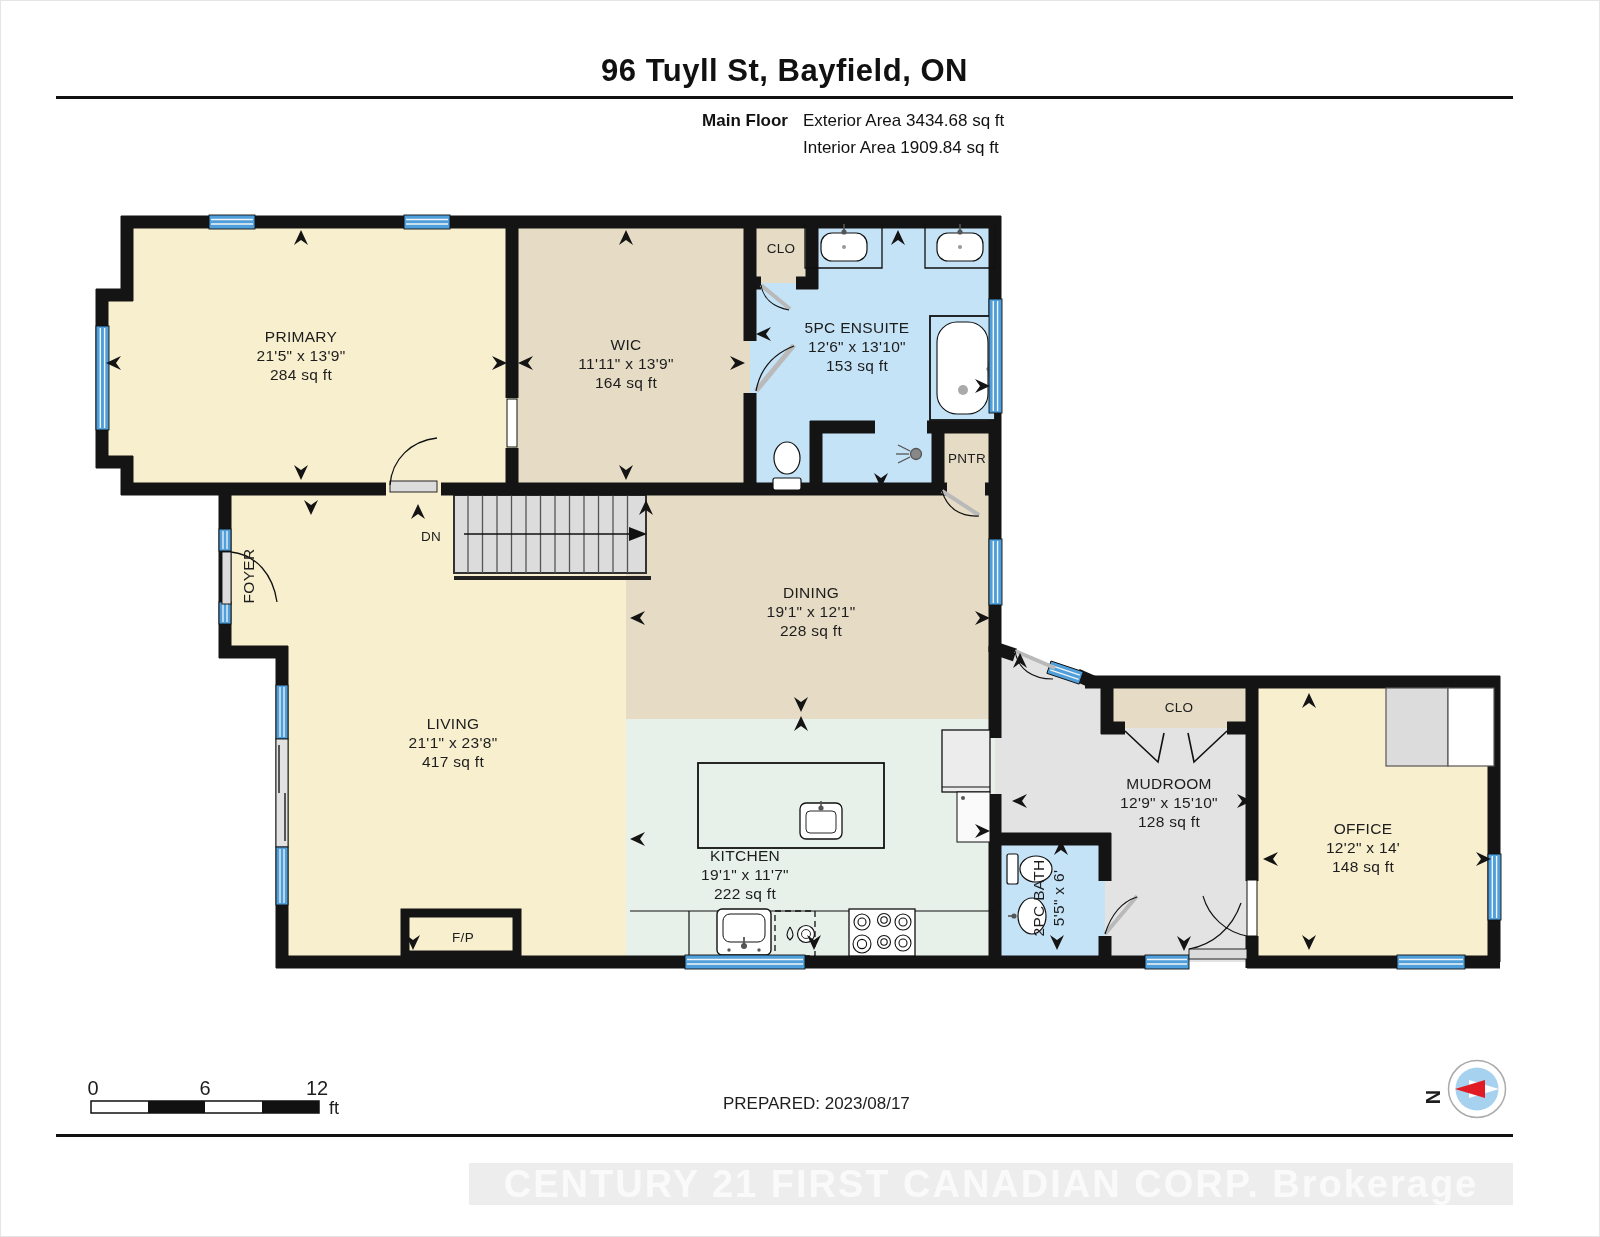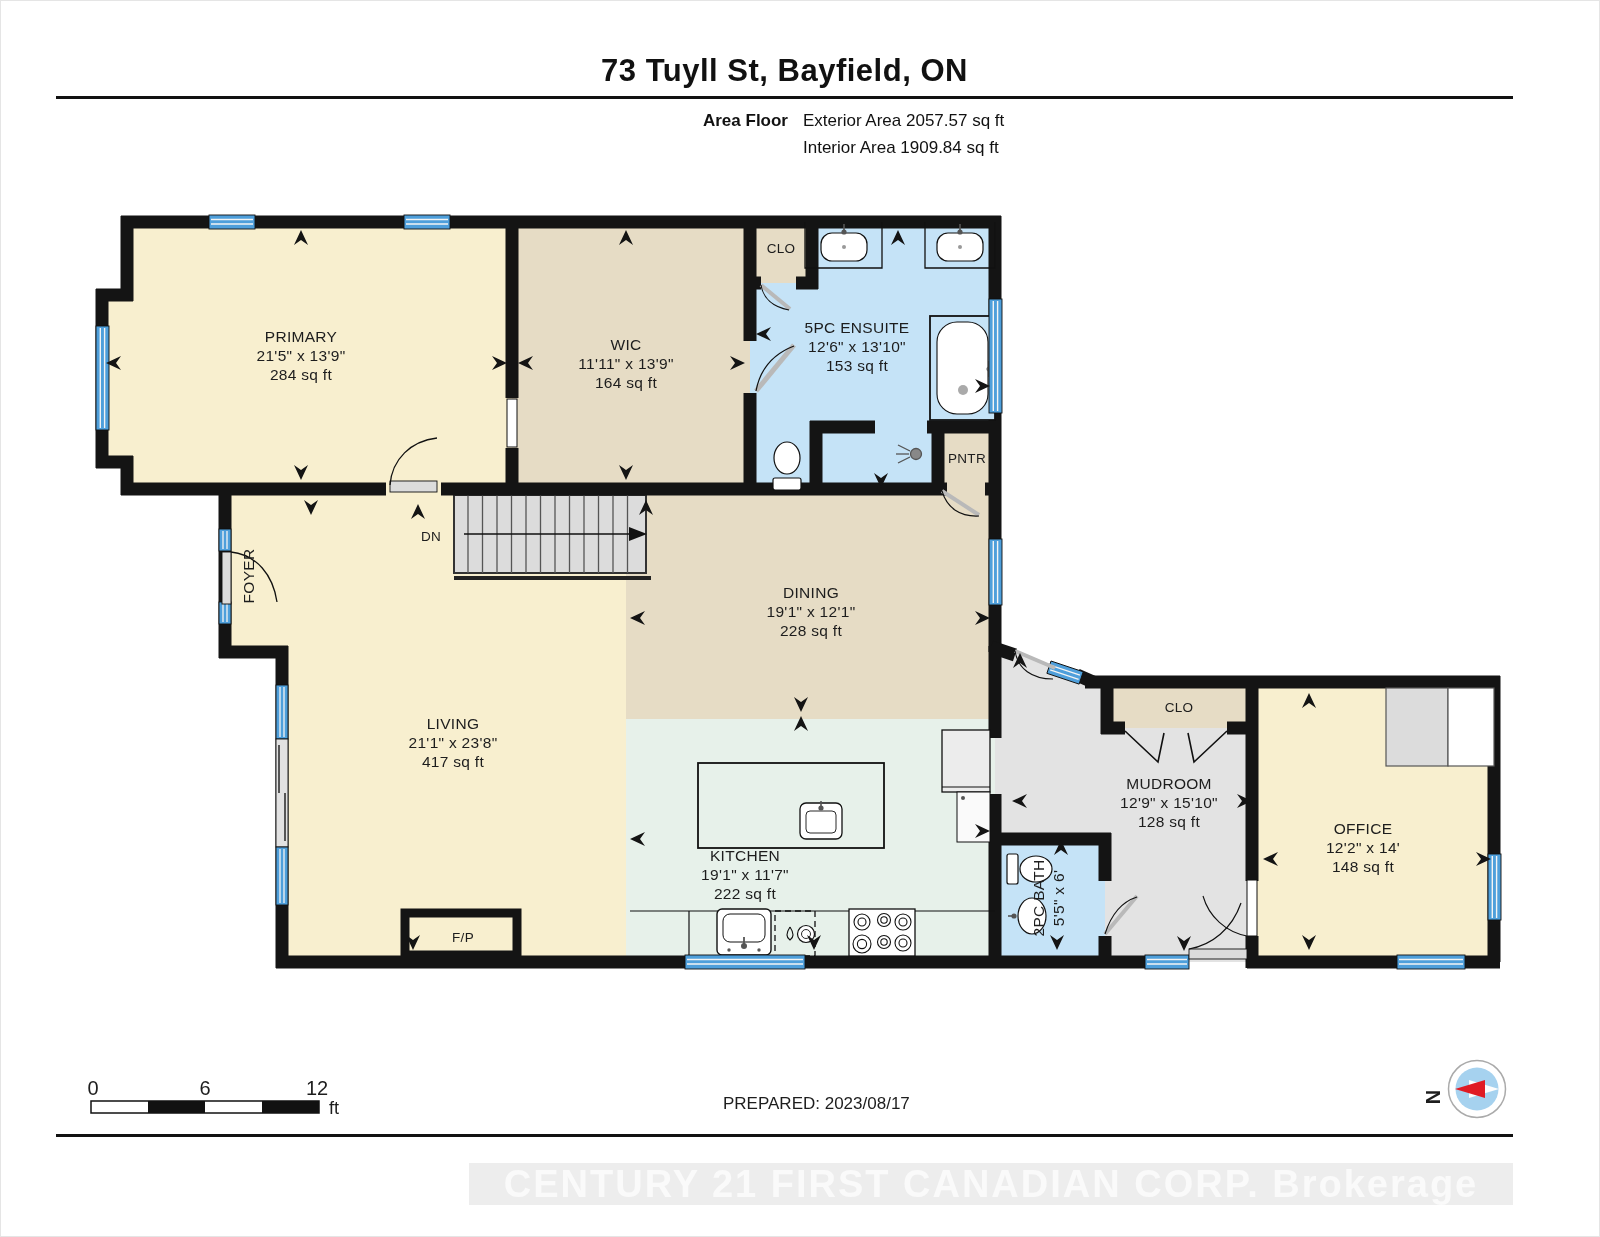--- a/index.html
+++ b/index.html
@@ -24,24 +24,24 @@
   .disclaimer{position:absolute;left:62px;top:1144px;font-size:15.5px;color:#111;}
   .watermark{position:absolute;left:468px;top:1162px;width:1044px;height:42px;background:#EDEDED;
              text-align:center;line-height:42px;font-size:38px;color:#FAFAFA;letter-spacing:2px;
              font-weight:bold;white-space:nowrap;}
 </style>
 </head>
 <body>
 
 <div class="page">
 
-  <div class="title">73 Tuyll St, Bayfield, ON</div>
+  <div class="title">96 Tuyll St, Bayfield, ON</div>
   <div class="rule rule-top"></div>
-  <div class="floor-label">Area Floor</div>
-  <div class="area-line area-ext">Exterior Area 2057.57 sq ft</div>
+  <div class="floor-label">Main Floor</div>
+  <div class="area-line area-ext">Exterior Area 3434.68 sq ft</div>
   <div class="area-line area-int">Interior Area 1909.84 sq ft</div>
 
   <svg class="plan-svg" width="1600" height="1237" viewBox="0 0 1600 1237">
 
     <defs>
       <path id="arrN" d="M0,-8 L7,7 L0,2 L-7,7 Z"></path>
       <path id="arrS" d="M0,8 L7,-7 L0,-2 L-7,-7 Z"></path>
       <path id="arrW" d="M-8,0 L7,-7 L2,0 L7,7 Z"></path>
       <path id="arrE" d="M8,0 L-7,-7 L-2,0 L-7,7 Z"></path>
     </defs>

